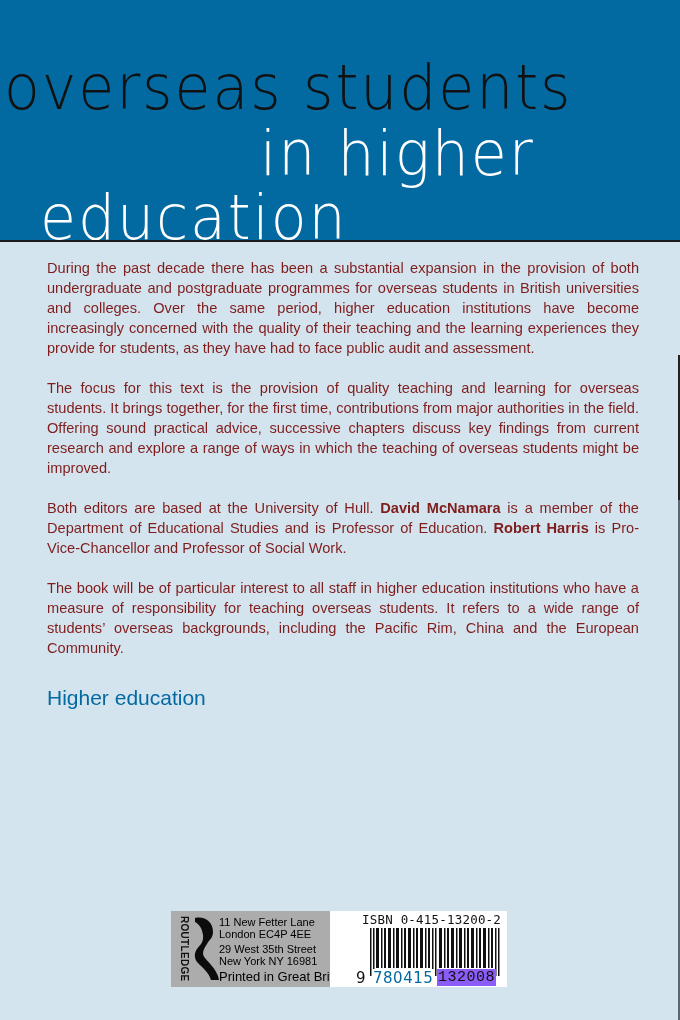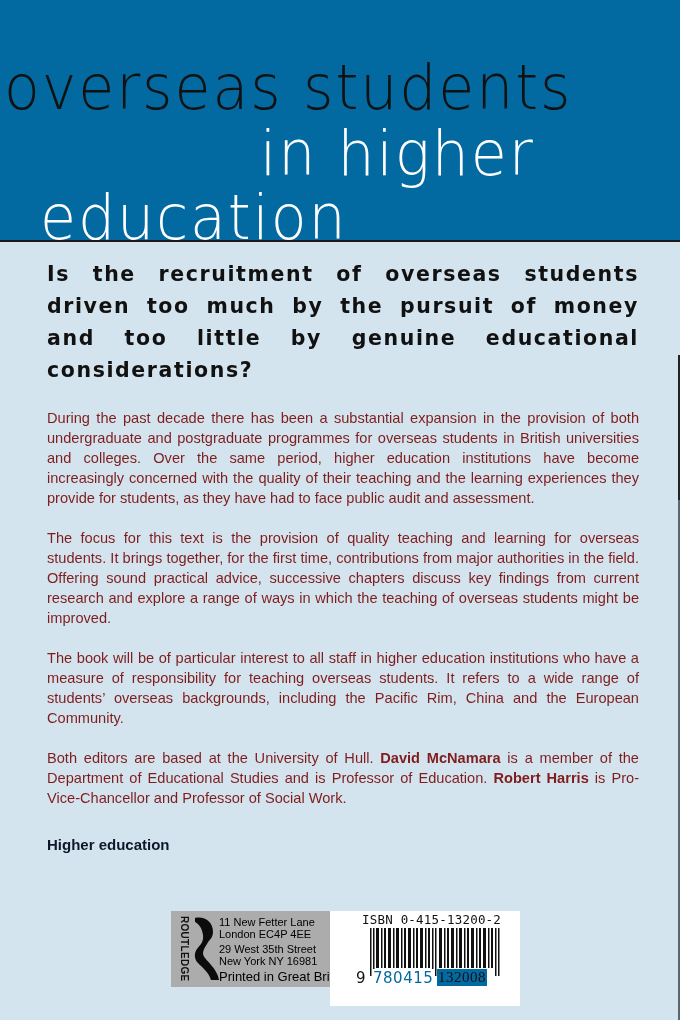--- a/index.html
+++ b/index.html
@@ -54,21 +54,21 @@
       margin: 0 0 22px 0; color: #111;
     }
     .para {
       font-family: "Liberation Sans", sans-serif;
       font-size: 14.6px; line-height: 20px; text-align: justify;
       margin: 0 0 20px 0; color: #7f1d1d;
     }
     .para b { font-weight: bold; }
     .subject {
       font-family: "Liberation Sans", sans-serif;
-      font-weight: bold; font-size: 15px; margin: 28px 0 0 0; color: #0f172a;
+      font-weight: normal; font-size: 21px; margin: 28px 0 0 0; color: #0369a1;
     }
     .credit {
       font-family: "Liberation Sans", sans-serif;
       font-size: 12.5px; margin: 22px 0 0 0; color: #1a1a1a;
     }
     .publisher-box {
       position: absolute; left: 171px; top: 911px; width: 159px; height: 76px;
       background: #acacac;
     }
     .routledge-label {
@@ -82,63 +82,61 @@
       position: absolute; left: 20px; top: 5px; width: 30px; height: 66px;
     }
     .address {
       position: absolute; left: 48px; top: 5px;
       font-family: Liberation Sans, sans-serif; color: #000000;
     }
     .address .line { font-size: 11px; line-height: 12px; white-space: nowrap; }
     .address .gap { height: 3px; }
     .address .printed { font-size: 13px; line-height: 12px; margin-top: 4px; white-space: nowrap; }
     .barcode-box {
-      position: absolute; left: 330px; top: 911px; width: 177px; height: 95px;
+      position: absolute; left: 330px; top: 911px; width: 177px; height: 76px;
       background: #ffffff;
-      padding-left: 13px;
     }
     .isbn {
       position: absolute; left: 32px; top: 1px;
       font-family: "DejaVu Sans Mono", monospace; font-size: 12.5px; color: #111;
       white-space: nowrap; letter-spacing: 0.2px;
     }
     .bars {
       position: absolute; left: 40px; top: 17px; width: 130px; height: 48px;
     }
     .ean-first {
       position: absolute; left: 26px; top: 58px;
       font-family: "DejaVu Sans", sans-serif; font-size: 15px; color: #111;
     }
     .ean-left {
       position: absolute; left: 42px; top: 58px; background: #fff; padding: 0 1px;
       font-family: "DejaVu Sans", sans-serif; font-size: 15px; color: #0369a1; letter-spacing: 0.5px;
     }
     .ean-right {
-      position: absolute; left: 107px; top: 58px; background: #0369a1; padding: 0 1px;
-      font-family: Liberation Serif, serif; font-size: 15px; color: #111; letter-spacing: 0.5px;
+      position: absolute; left: 107px; top: 58px; background: #8b5cf6; padding: 0 1px;
+      font-family: Liberation Mono, monospace; font-size: 15px; color: #111; letter-spacing: 0.5px;
     }
   </style>
 </head>
 <body>
 
 <div class="header">
   <div class="title-line1">overseas students</div>
   <div class="title-line2">in higher</div>
   <div class="title-line3">education</div>
 </div>
 <div class="header-rule"></div>
 <div class="right-edge-dark"></div>
 <div class="right-edge-light"></div>
 
 <div class="content">
-  <p class="question">Is the recruitment of overseas students driven too much by the pursuit of money and too little by genuine educational considerations?</p>
   <p class="para">During the past decade there has been a substantial expansion in the provision of both undergraduate and postgraduate programmes for overseas students in British universities and colleges. Over the same period, higher education institutions have become increasingly concerned with the quality of their teaching and the learning experiences they provide for students, as they have had to face public audit and assessment.</p>
   <p class="para">The focus for this text is the provision of quality teaching and learning for overseas students. It brings together, for the first time, contributions from major authorities in the field. Offering sound practical advice, successive chapters discuss key findings from current research and explore a range of ways in which the teaching of overseas students might be improved.</p>
+  <p class="para"><span>Both editors are based at the University of Hull.</span> <b>David McNamara</b> <span>is a member of the Department of Educational Studies and is Professor of Education.</span> <b>Robert Harris</b> <span>is Pro-Vice-Chancellor and Professor of Social Work.</span></p>
   <p class="para">The book will be of particular interest to all staff in higher education institutions who have a measure of responsibility for teaching overseas students. It refers to a wide range of students’ overseas backgrounds, including the Pacific Rim, China and the European Community.</p>
-  <p class="para"><span>Both editors are based at the University of Hull.</span> <b>David McNamara</b> <span>is a member of the Department of Educational Studies and is Professor of Education.</span> <b>Robert Harris</b> <span>is Pro-Vice-Chancellor and Professor of Social Work.</span></p>
   <div class="subject">Higher education</div>
 </div>
 
 <div class="publisher-box">
   <div class="routledge-label">ROUTLEDGE</div>
   <svg class="logo" viewBox="0 0 30 66">
     <path d="M4 2 C14 0 22 6 22 16 C22 22 18 24 16 28 C13 33 10 37 14 42 C18 47 24 52 27 60 L28 64 L20 64 C18 57 12 52 7 47 C3 43 3 37 6 33 C9 29 13 26 12 19 C11 12 8 8 4 6 Z" fill="#0c0c0c"></path>
   </svg>
   <div class="address">
     <div class="line">11 New Fetter Lane</div>

